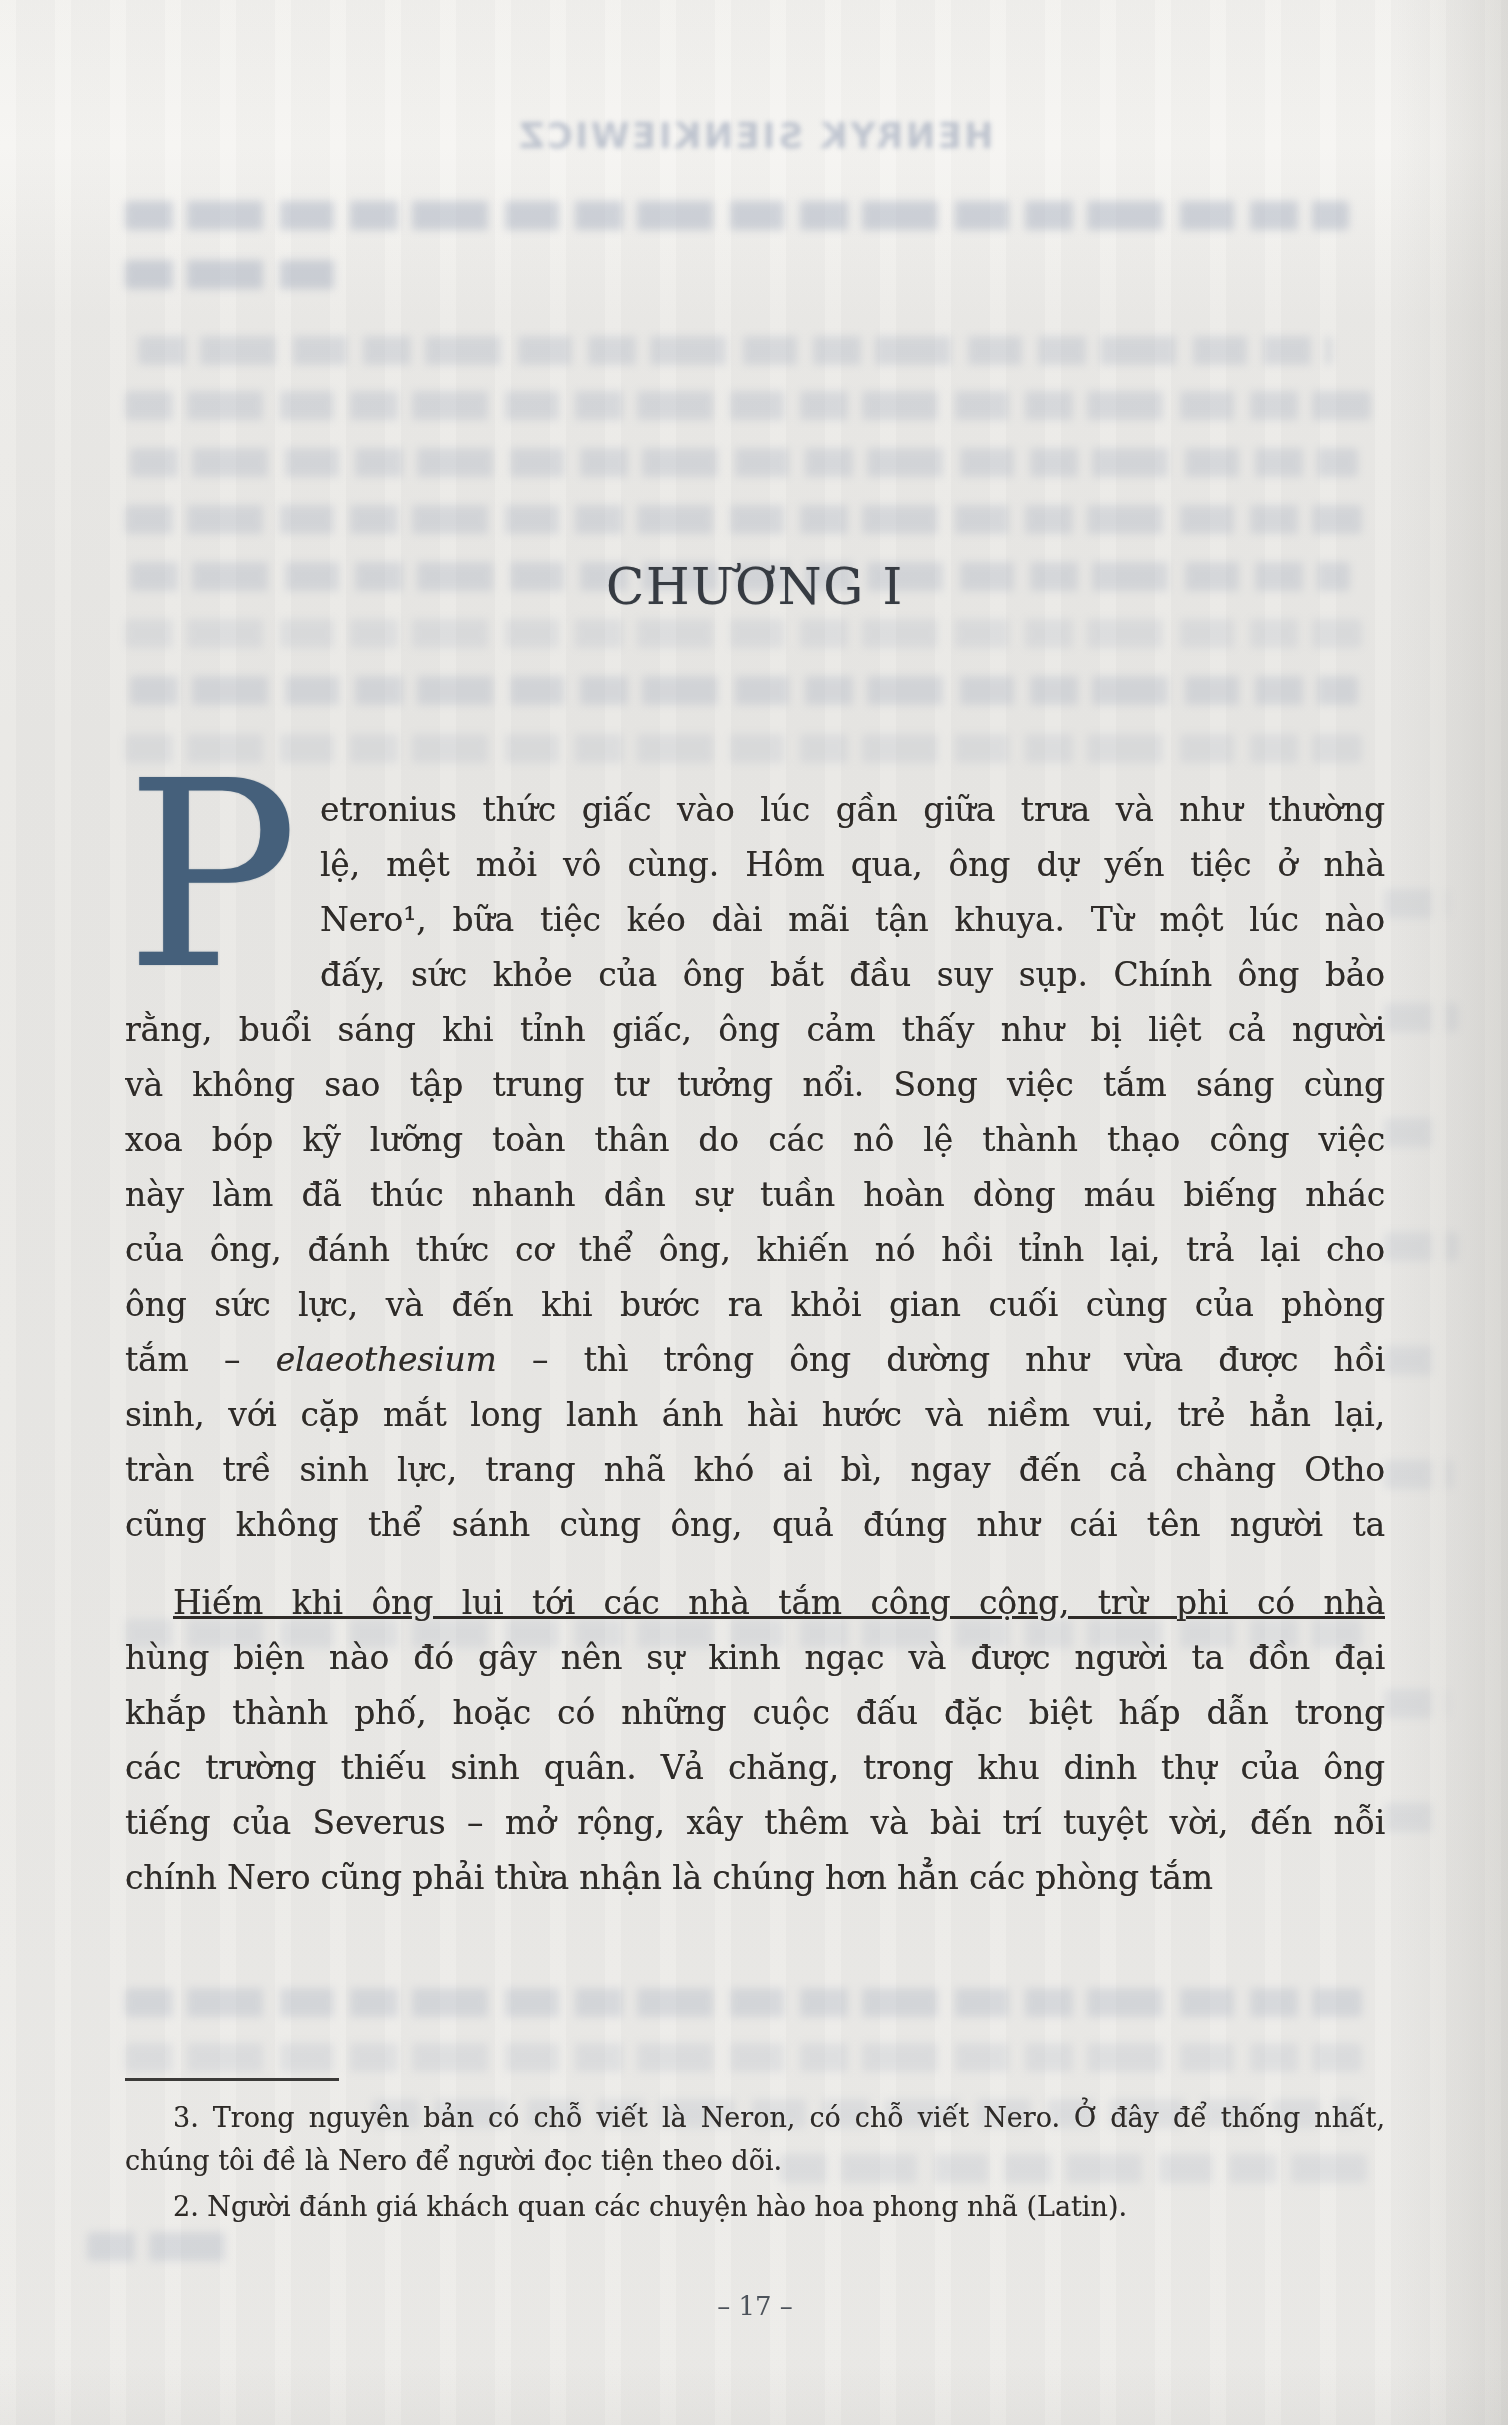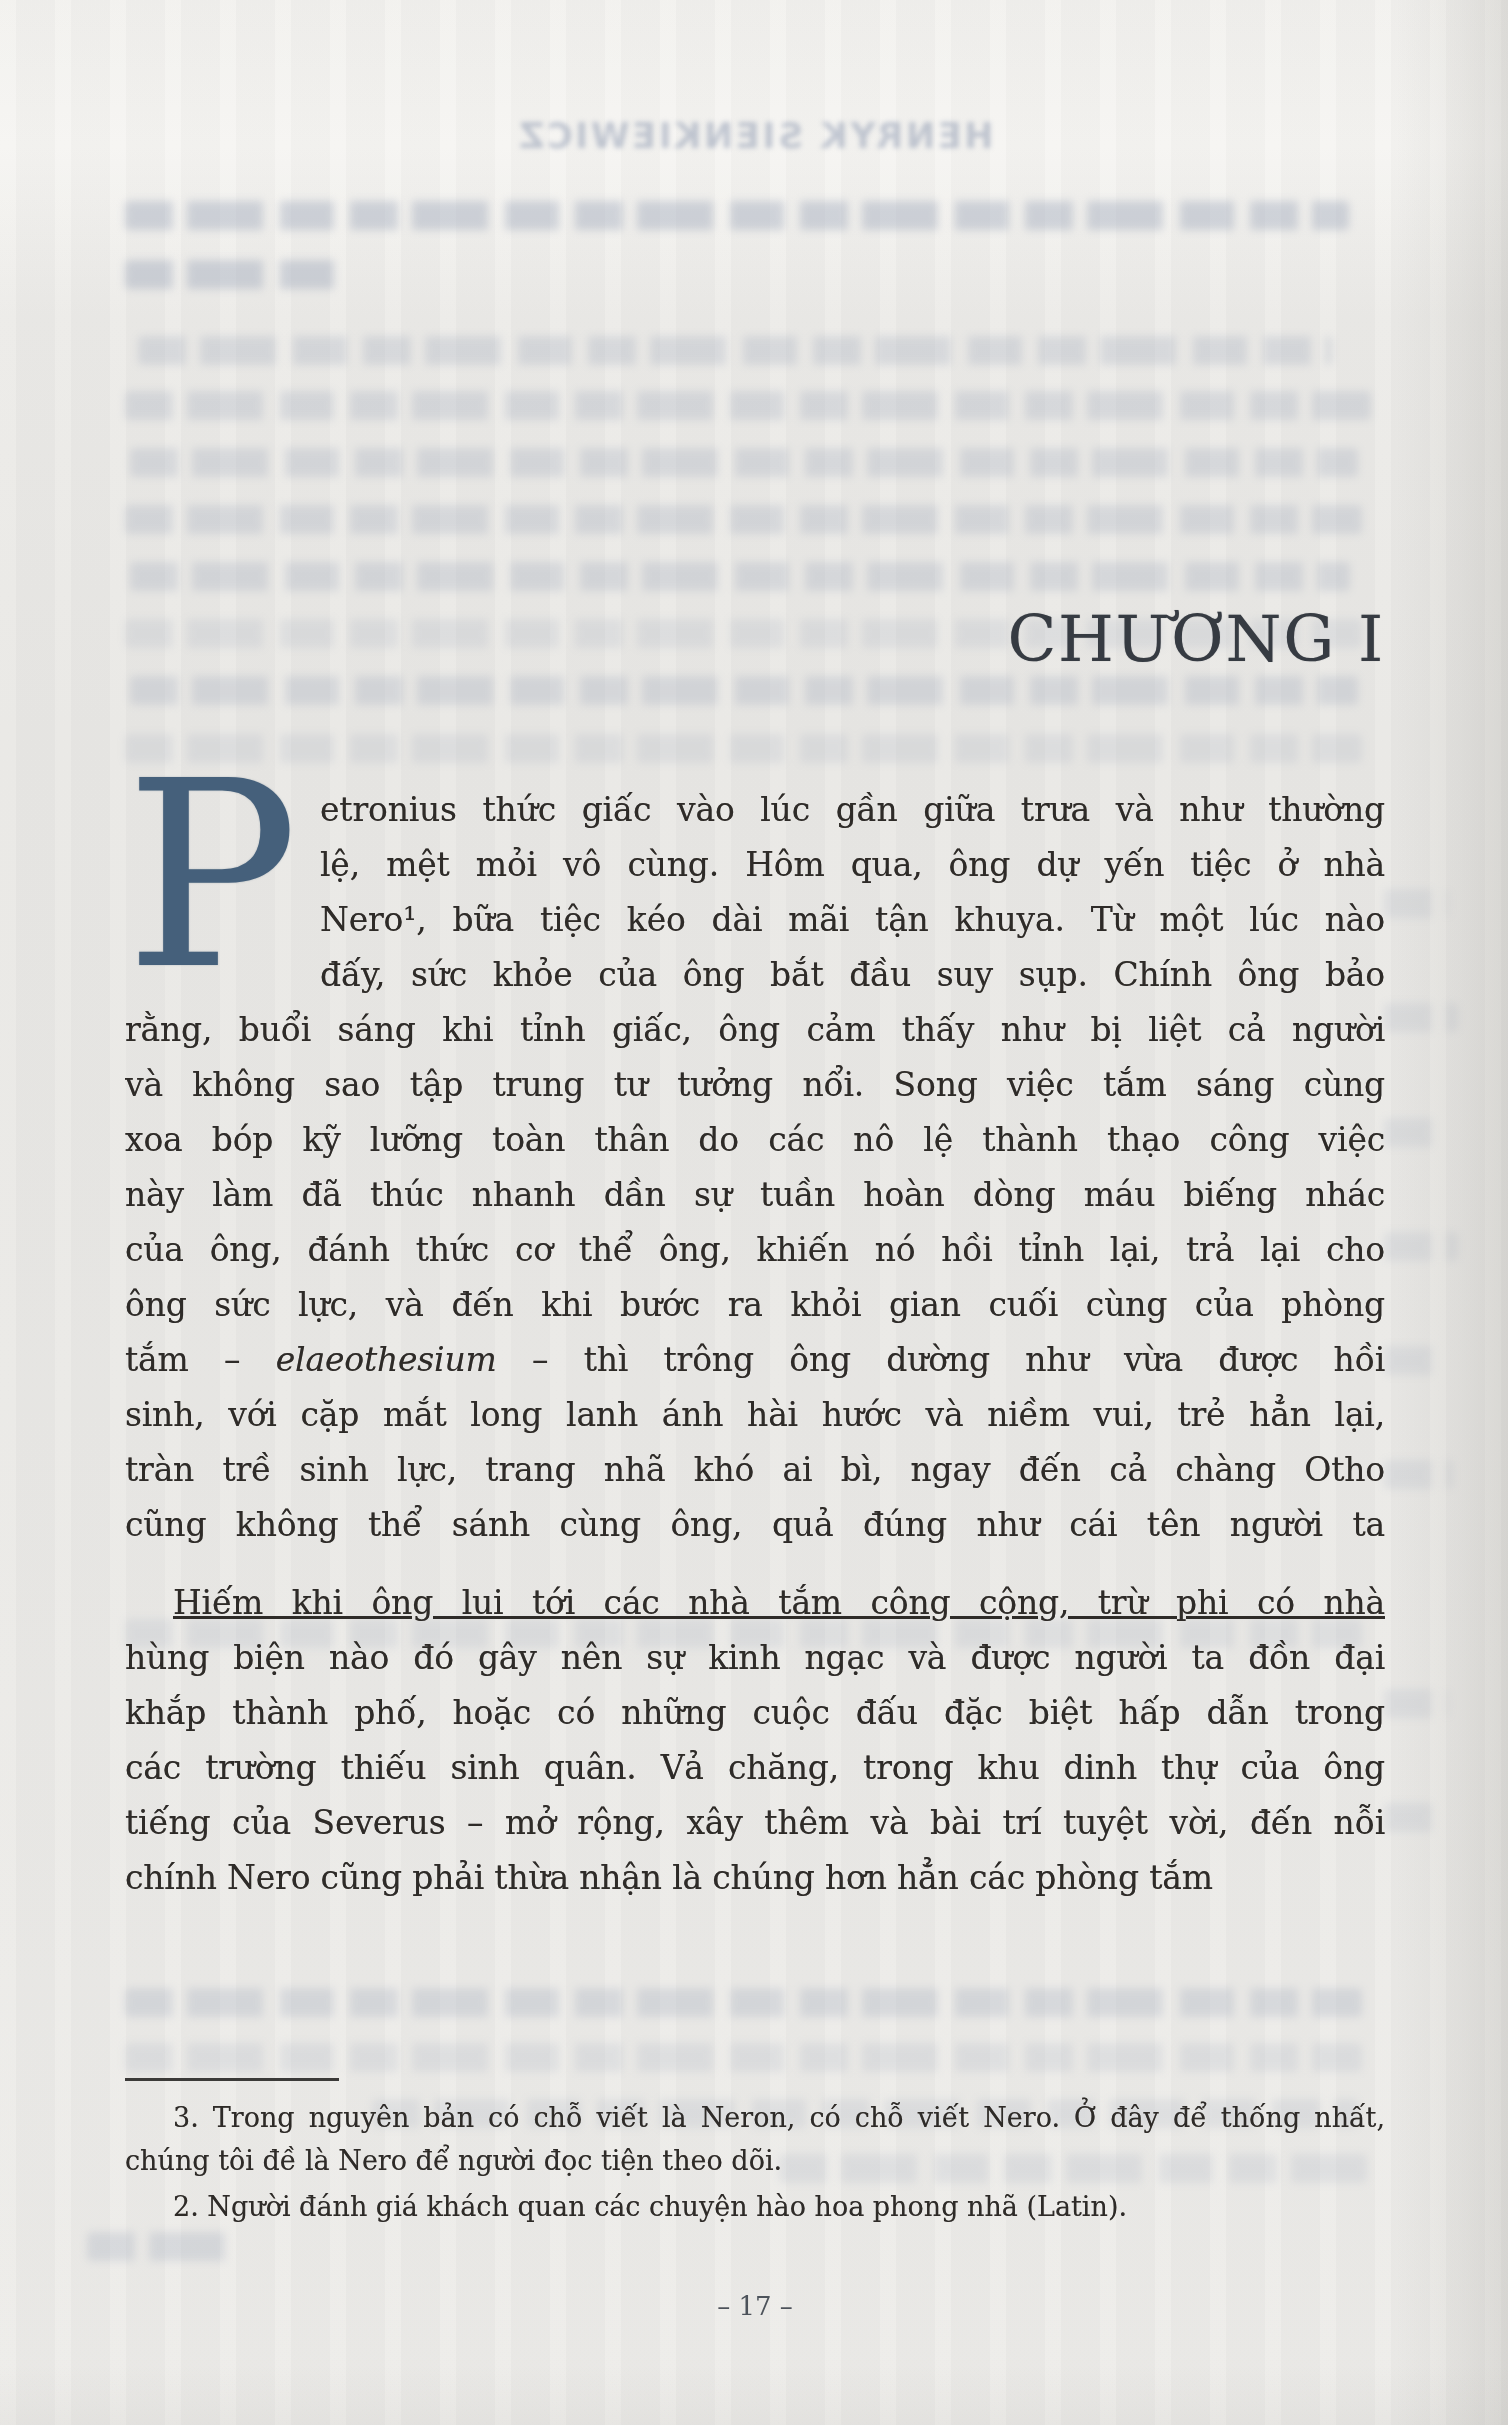--- a/index.html
+++ b/index.html
@@ -25,22 +25,22 @@
   }
   .gb{position:absolute;height:29px;border-radius:4.3px;filter:blur(4.3px);
     background:repeating-linear-gradient(90deg,
       var(--ghost) 0 48px, transparent 48px 62px,
       var(--ghost) 62px 138px, transparent 138px 155px,
       var(--ghost) 155px 209px, transparent 209px 225px);}
   .gb-s{opacity:.34}.gb-m{opacity:.22}.gb-w{opacity:.14}
 
   
   .chapter-title{
-    position:absolute; top:612px; left:125px; width:1260px;
-    text-align:right; font-size:64px; line-height:55px;
+    position:absolute; top:560px; left:125px; width:1260px;
+    text-align:center; font-size:50px; line-height:55px;
     letter-spacing:1.7px; color:var(--heading);
     text-shadow:0 0 0.9px rgba(40,45,55,.4);
   }
   .body-text{position:absolute; top:782px; left:125px; width:1260px; color:var(--ink);}
   .dropcap{float:left; width:195px; height:216px; position:relative;}
   .dropcap span{display:block; font-size:258px; line-height:189px;
     color:var(--drop-cap); text-shadow:0 0 1.7px rgba(60,85,110,.35);}
   .line{height:55px; line-height:55px; font-size:33px; overflow:hidden;
     text-align:justify; text-align-last:justify; text-justify:inter-word;
     letter-spacing:-0.2px; text-shadow:0 0 0.6px rgba(55,50,45,.55);}

